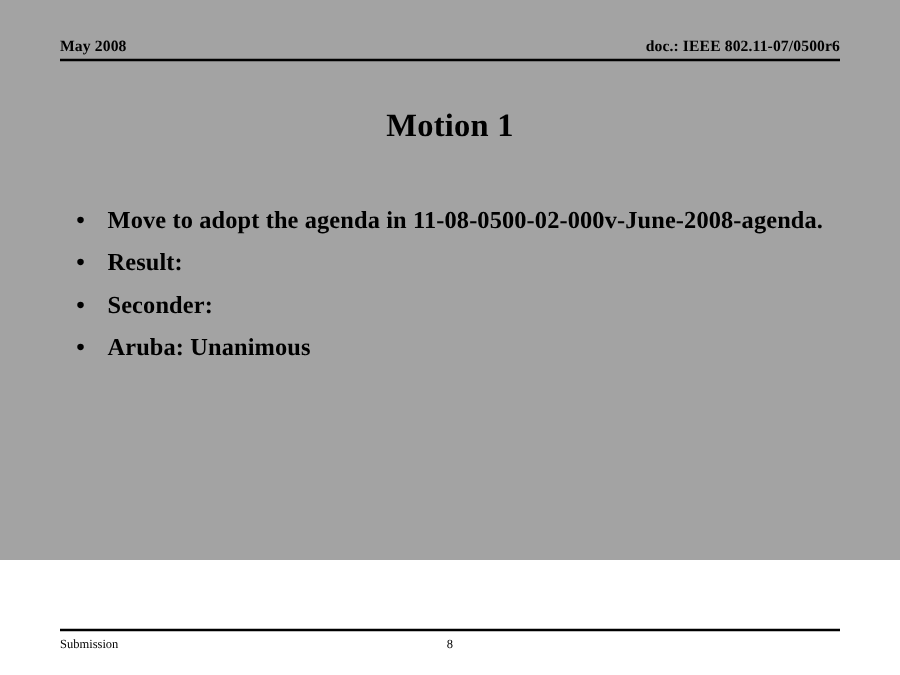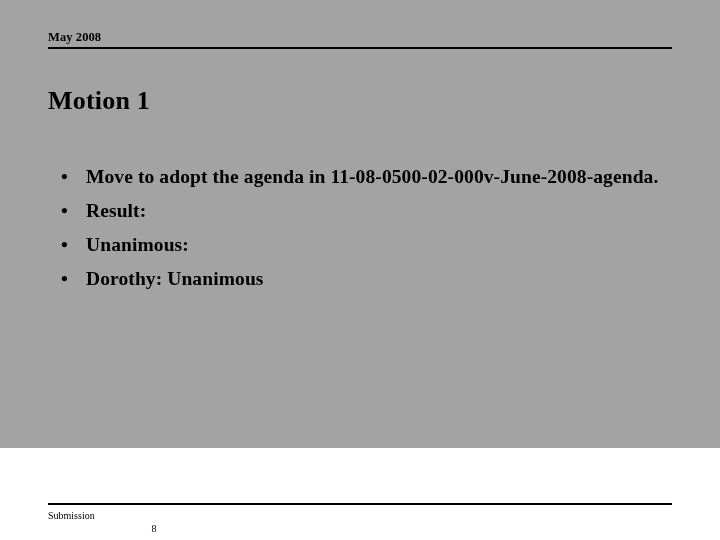--- a/index.html
+++ b/index.html
@@ -58,20 +58,21 @@
     height: 0;
     border-top: 2px solid #000000;
   }
 
   
   .title {
     position: absolute;
     left: 48px;
     top: 68px;
     width: 624px;
+    text-align: center;
     font-size: 26px;
     font-weight: bold;
     line-height: 32px;
     letter-spacing: 0.2px;
   }
 
   
   .body {
     position: absolute;
     left: 48px;
@@ -118,23 +119,22 @@
     position: absolute;
     left: 48px;
     top: 509px;
     width: 624px;
     height: 16px;
     font-size: 10px;
     line-height: 13px;
   }
   .footer-inner {
     display: flex;
-    align-items: flex-start;
+    align-items: flex-end;
     width: 100%;
-    flex-direction: column;
   }
   .footer-left {
     width: 33%;
     text-align: left;
     white-space: nowrap;
   }
   .footer-center {
     width: 34%;
     text-align: center;
     white-space: nowrap;
@@ -146,43 +146,44 @@
   }
 </style>
 </head>
 <body>
 
 <div class="slide">
 
   <div class="header">
     <div class="header-inner">
       <span class="header-left">May 2008</span>
+      <span class="header-right">doc.: IEEE 802.11-07/0500r6</span>
     </div>
   </div>
   <div class="header-rule"></div>
 
   <h1 class="title">Motion 1</h1>
 
   <div class="body">
     <ul class="bullet-list">
       <li class="bullet-item">
         <span class="bullet-dot">•</span>
         <span class="bullet-text">Move to adopt the agenda in 11-08-0500-02-000v-June-2008-agenda.</span>
       </li>
       <li class="bullet-item">
         <span class="bullet-dot">•</span>
         <span class="bullet-text">Result:</span>
       </li>
       <li class="bullet-item">
         <span class="bullet-dot">•</span>
-        <span class="bullet-text">Unanimous:</span>
+        <span class="bullet-text">Seconder:</span>
       </li>
       <li class="bullet-item">
         <span class="bullet-dot">•</span>
-        <span class="bullet-text">Dorothy: Unanimous</span>
+        <span class="bullet-text">Aruba: Unanimous</span>
       </li>
     </ul>
   </div>
 
   <div class="footer-rule"></div>
   <div class="footer">
     <div class="footer-inner">
       <span class="footer-left">Submission</span>
       <span class="footer-center">8</span>
     </div>

